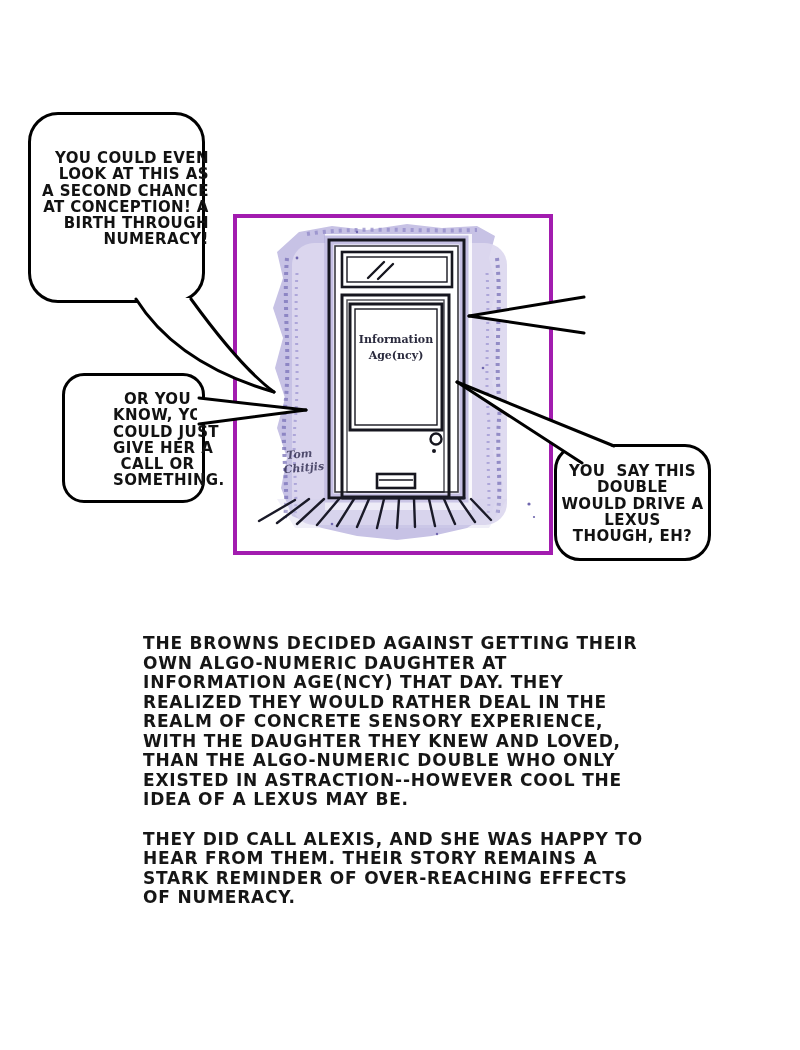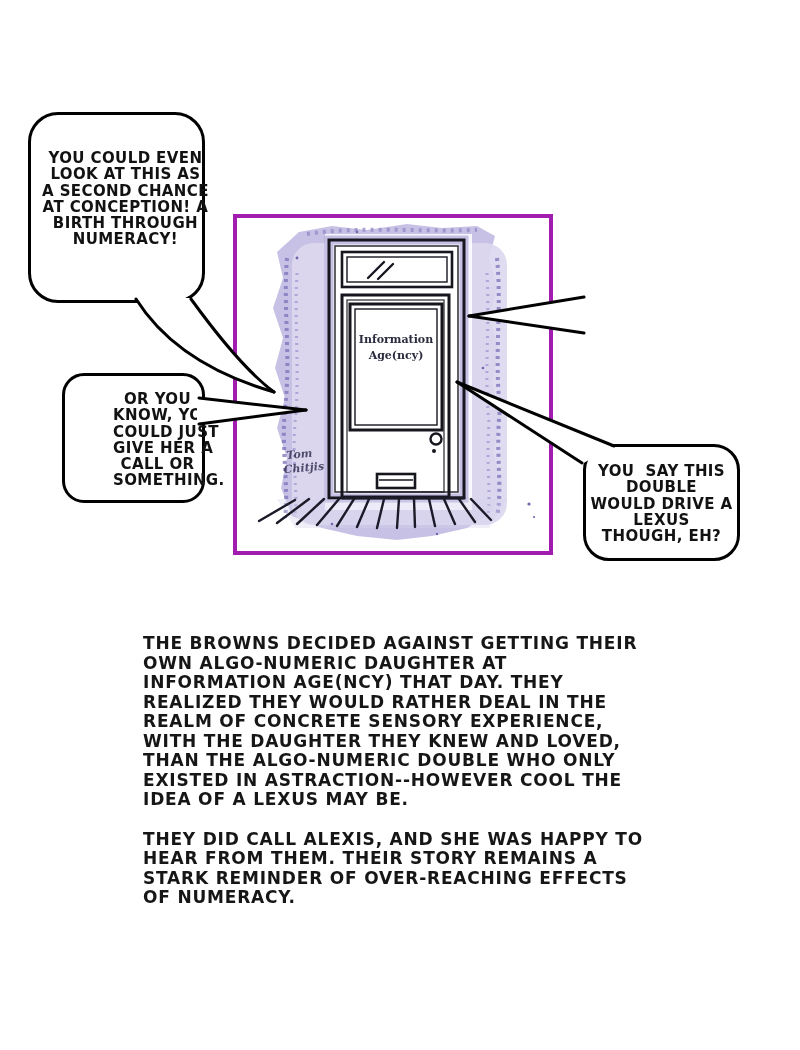--- a/index.html
+++ b/index.html
@@ -7,26 +7,26 @@
         font-family:"DejaVu Sans","Liberation Sans",sans-serif;}
   
   .panel{position:absolute;left:233px;top:214px;width:320px;height:341px;
          border:4px solid #a21caf;box-sizing:border-box;background:#fff;z-index:1;}
   .panel svg{display:block;}
   
   .bubble{position:absolute;background:#fff;border:3px solid #000;box-sizing:border-box;z-index:4;}
   .btext{position:absolute;font-weight:bold;font-size:15px;line-height:16.3px;
          letter-spacing:0.4px;color:#121212;white-space:pre;}
   .bubble1{left:28px;top:112px;width:177px;height:191px;border-radius:30px;}
-  .bubble1 .btext{left:11px;top:35px;text-align:center;}
+  .bubble1 .btext{left:11px;top:35px;text-align:right;}
   .bubble2{left:62px;top:373px;width:143px;height:130px;border-radius:22px;}
   .bubble2 .btext{left:0;right:0;top:15px;text-align:center;padding-left:48px;}
   .bubble3{left:577px;top:249px;width:159px;height:136px;border-radius:28px;}
   .bubble3 .btext{left:0;right:0;top:37px;text-align:center;}
-  .bubble4{left:583px;top:444px;width:157px;height:117px;border-radius:26px;}
+  .bubble4{left:554px;top:444px;width:157px;height:117px;border-radius:26px;}
   .bubble4 .btext{left:0;right:0;top:16px;text-align:center;}
   
   .tails{position:absolute;left:0;top:0;z-index:5;pointer-events:none;}
   
   .narration{position:absolute;left:143px;top:634px;width:520px;z-index:2;}
   .para{font-weight:bold;font-size:17px;line-height:19.5px;letter-spacing:0.8px;
         color:#161616;white-space:pre;}
   .para + .para{margin-top:20px;}
 </style>
 </head>

